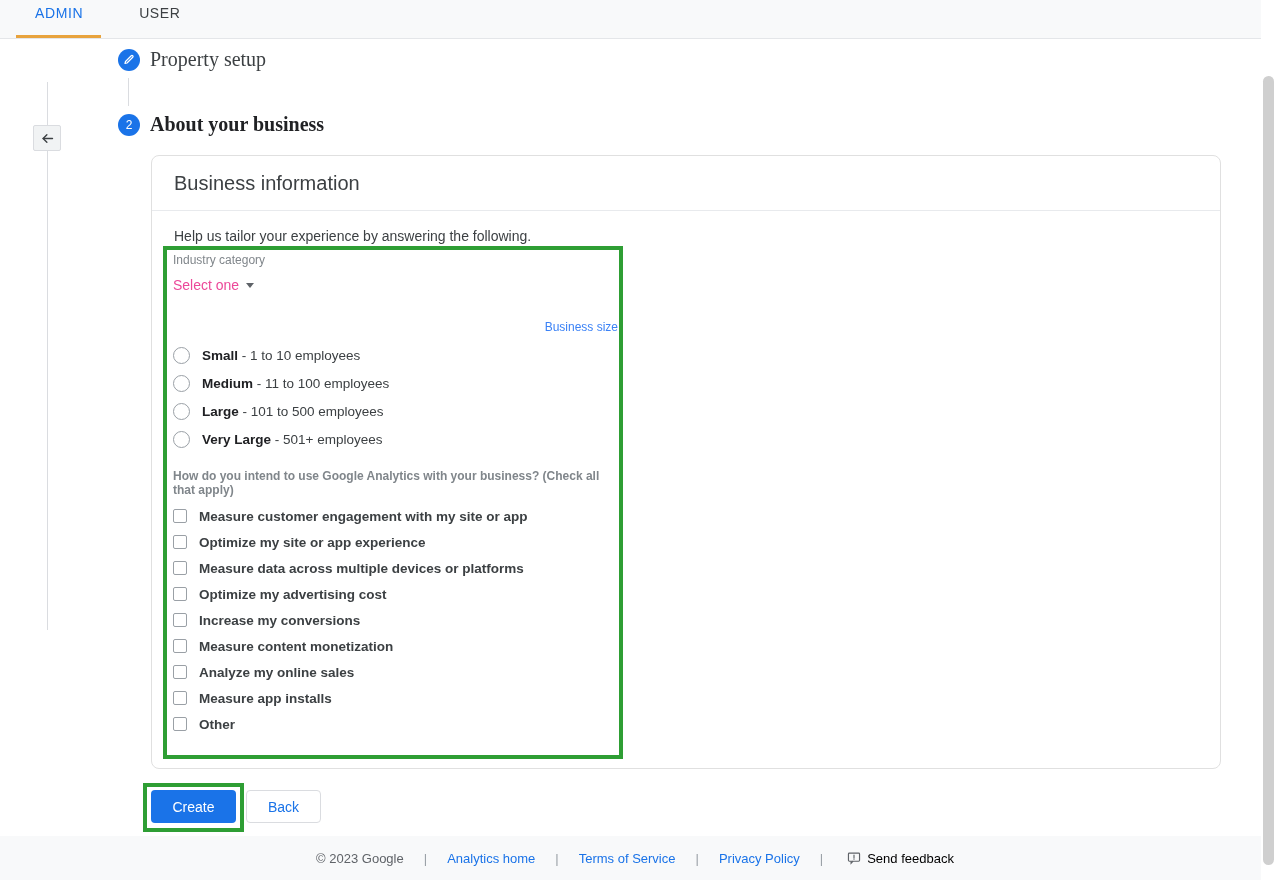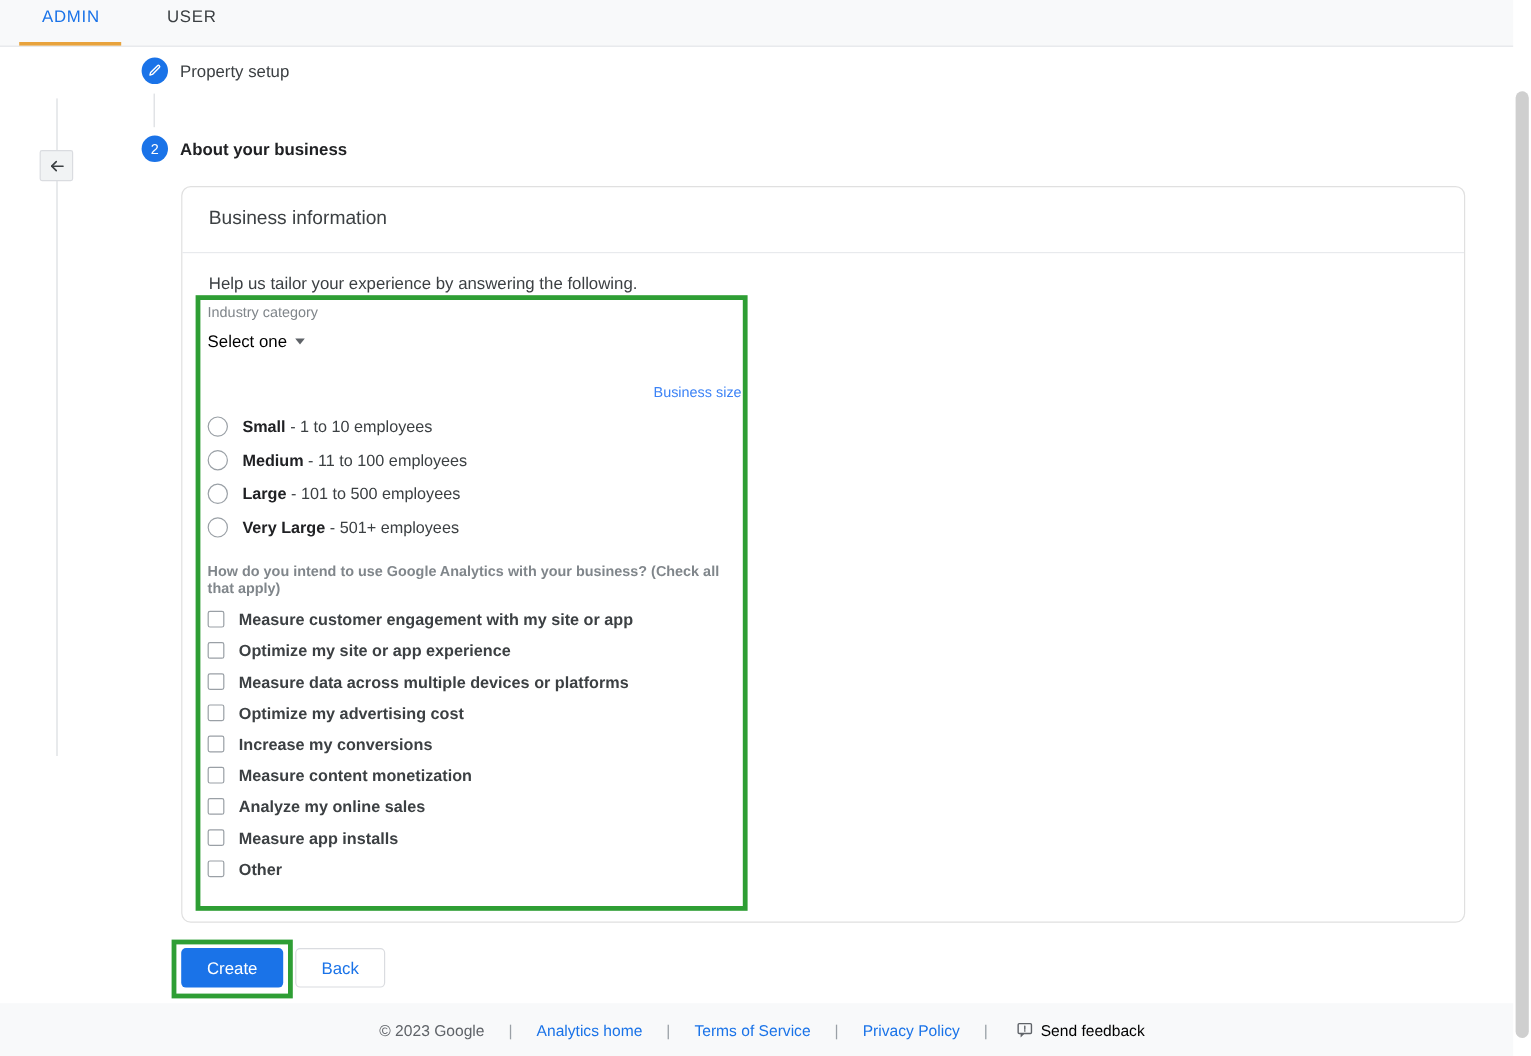--- a/index.html
+++ b/index.html
@@ -99,22 +99,23 @@
     color: #ffffff;
     font-size: 12px;
     font-weight: 500;
     display: flex;
     align-items: center;
     justify-content: center;
     flex: none;
   }
   .step-badge svg { display: block; }
   .step-label {
-    font-size: 14px;
+    font-size: 20px;
     color: #3c4043;
+    font-family: Liberation Serif, serif;
   }
   .step-label.done { font-weight: 400; }
   .step-label.active { font-weight: 700; color: #202124; }
   .step-connector {
     position: absolute;
     left: 128px;
     top: 78px;
     width: 1px;
     height: 28px;
     background: #dadce0;
@@ -132,21 +133,21 @@
     border-radius: 8px;
   }
   .card-header {
     height: 55px;
     border-bottom: 1px solid #e8eaed;
     display: flex;
     align-items: center;
     padding-left: 22px;
   }
   .card-title {
-    font-size: 16px;
+    font-size: 20px;
     color: #3c4043;
     font-weight: 400;
   }
   .card-body {
     padding: 17px 22px 0 22px;
   }
   .helper-text {
     font-size: 14px;
     color: #3c4043;
     margin: 0 0 10px 0;
@@ -184,21 +185,21 @@
   .field-label {
     font-size: 12px;
     color: #80868b;
     margin-bottom: 9px;
   }
   .select-trigger {
     display: inline-flex;
     align-items: center;
     gap: 7px;
     font-size: 14px;
-    color: #000000;
+    color: #ec4899;
     cursor: pointer;
     background: none;
     border: none;
     padding: 0;
     font-family: "Liberation Sans", sans-serif;
   }
   .caret {
     width: 0; height: 0;
     border-left: 4px solid transparent;
     border-right: 4px solid transparent;

